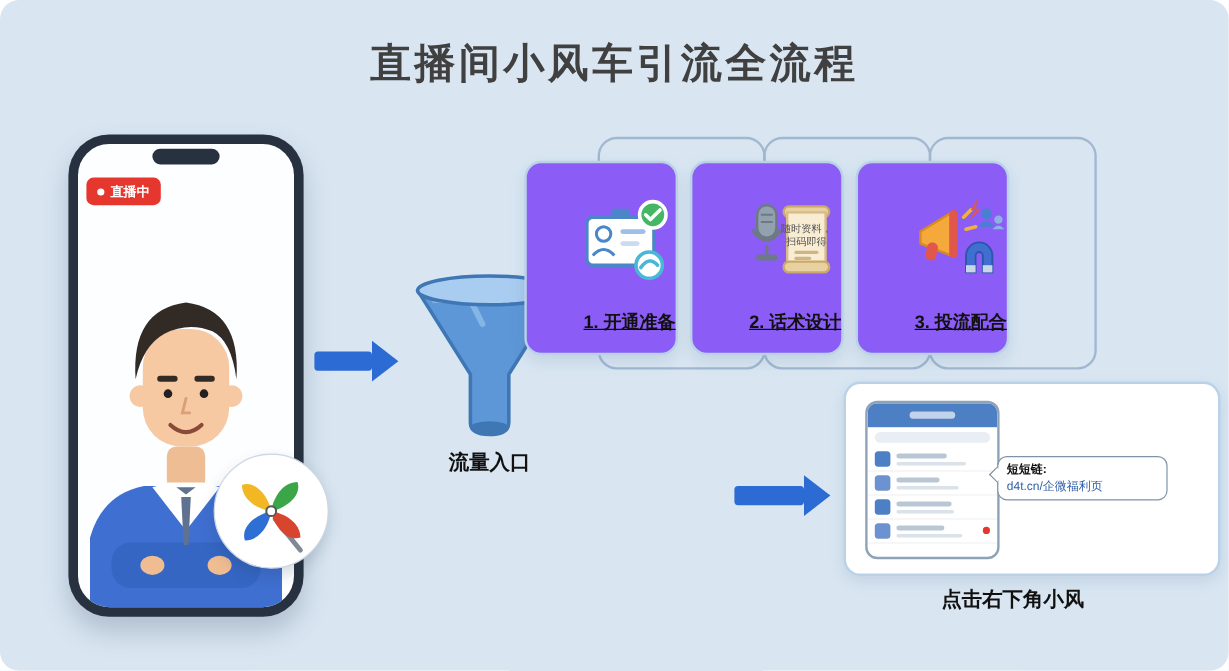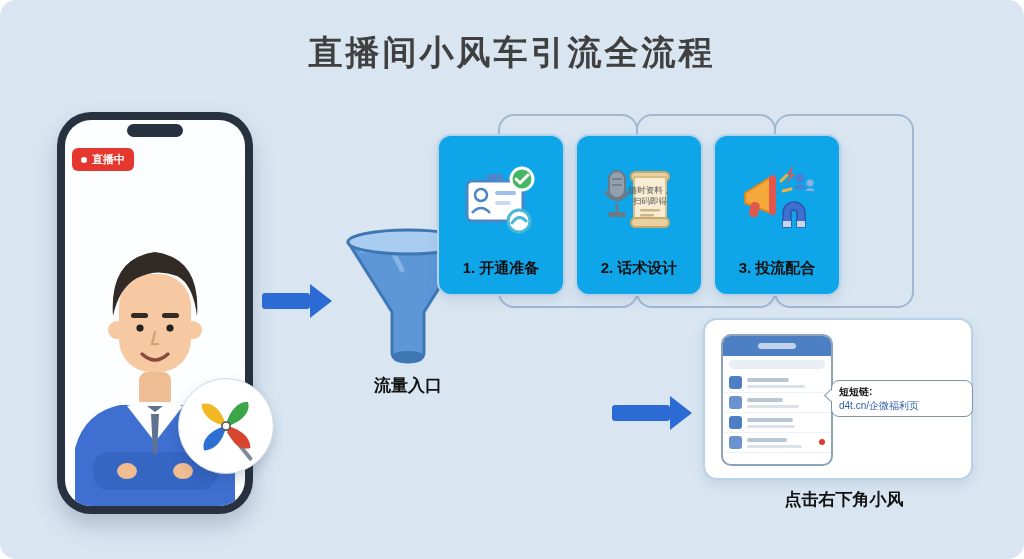--- a/index.html
+++ b/index.html
@@ -42,28 +42,28 @@
     border-bottom:17px solid transparent; border-left:22px solid #2b6bd3; }
 
   
   .funnel { position:absolute; left:342px; top:226px; width:132px; height:150px; }
   .funnel-label { position:absolute; left:330px; top:374px; width:156px; text-align:center;
     font-size:17px; font-weight:bold; color:#111; }
 
   
   .step-frame { position:absolute; top:114px; width:140px; height:194px;
     border:2px solid #a2b8d1; border-radius:16px; }
-  .step-card { position:absolute; top:134px; width:128px; height:162px; background:#0ea5e9;
+  .step-card { position:absolute; top:134px; width:128px; height:162px; background:#8b5cf6;
     border:2px solid #b9d2e8; border-radius:14px; box-shadow:0 5px 12px rgba(70,100,140,.14);
-    display:flex; flex-direction:column; align-items:center; z-index:2; }
+    display:flex; flex-direction:column; align-items:flex-end; z-index:2;text-decoration:underline; }
   .step-icon { flex:1; display:flex; align-items:center; justify-content:center; padding-top:10px; }
   .step-label { font-size:15px; font-weight:bold; color:#111; padding-bottom:16px; }
 
   
-  .pd-card { position:absolute; left:703px; top:318px; width:270px; height:162px;
+  .pd-card { position:absolute; left:703px; top:318px; width:314px; height:162px;
     background:#ffffff; border:2px solid #b9d2e8; border-radius:14px;
     box-shadow:0 5px 12px rgba(70,100,140,.14); z-index:2; }
   .mini-phone { position:absolute; left:16px; top:14px; width:112px; height:132px;
     border:2px solid #8fa3b8; border-radius:10px; background:#ffffff; overflow:hidden; }
   .mini-header { height:20px; background:#4d7fc4; display:flex; align-items:center; justify-content:center; }
   .mini-header-title { width:38px; height:6px; background:rgba(255,255,255,.65); border-radius:3px; }
   .mini-search { margin:4px 6px; height:9px; background:#e8eef4; border-radius:5px; }
   .mini-row { display:flex; align-items:center; gap:5px; padding:3px 6px; border-bottom:1px solid #eef2f6; position:relative; }
   .mini-avatar { width:13px; height:13px; border-radius:3px; background:#4d7fc4; flex:none; }
   .mini-lines { flex:1; }

